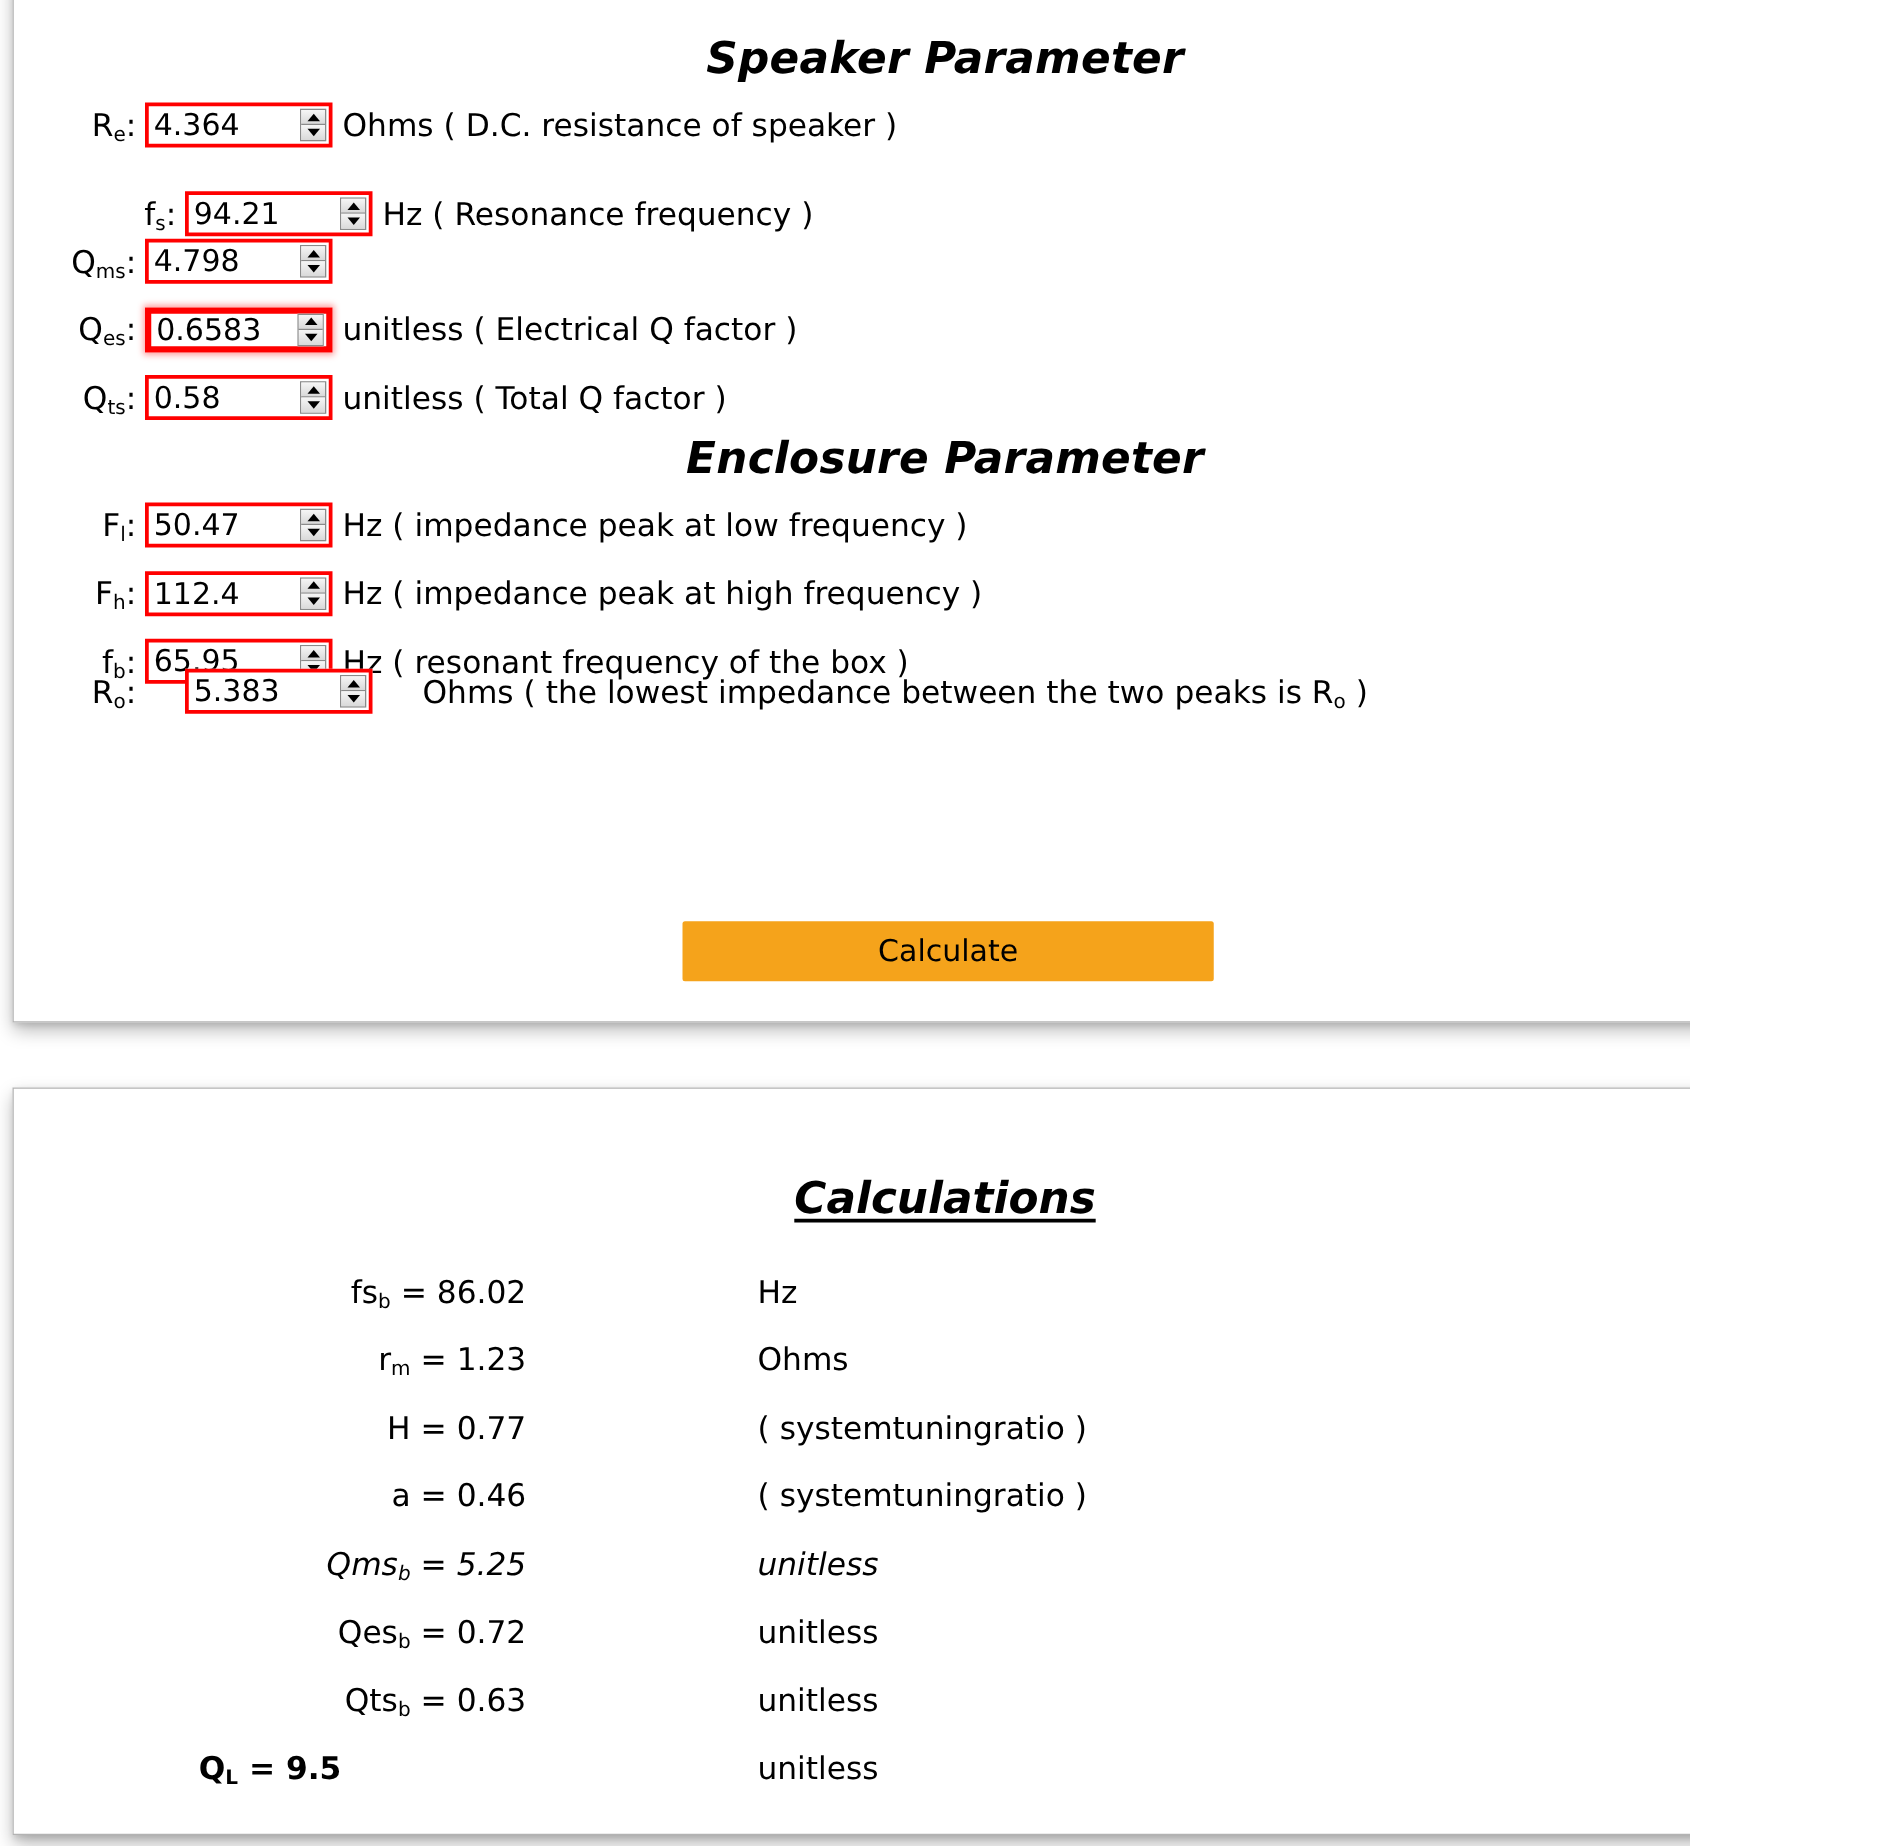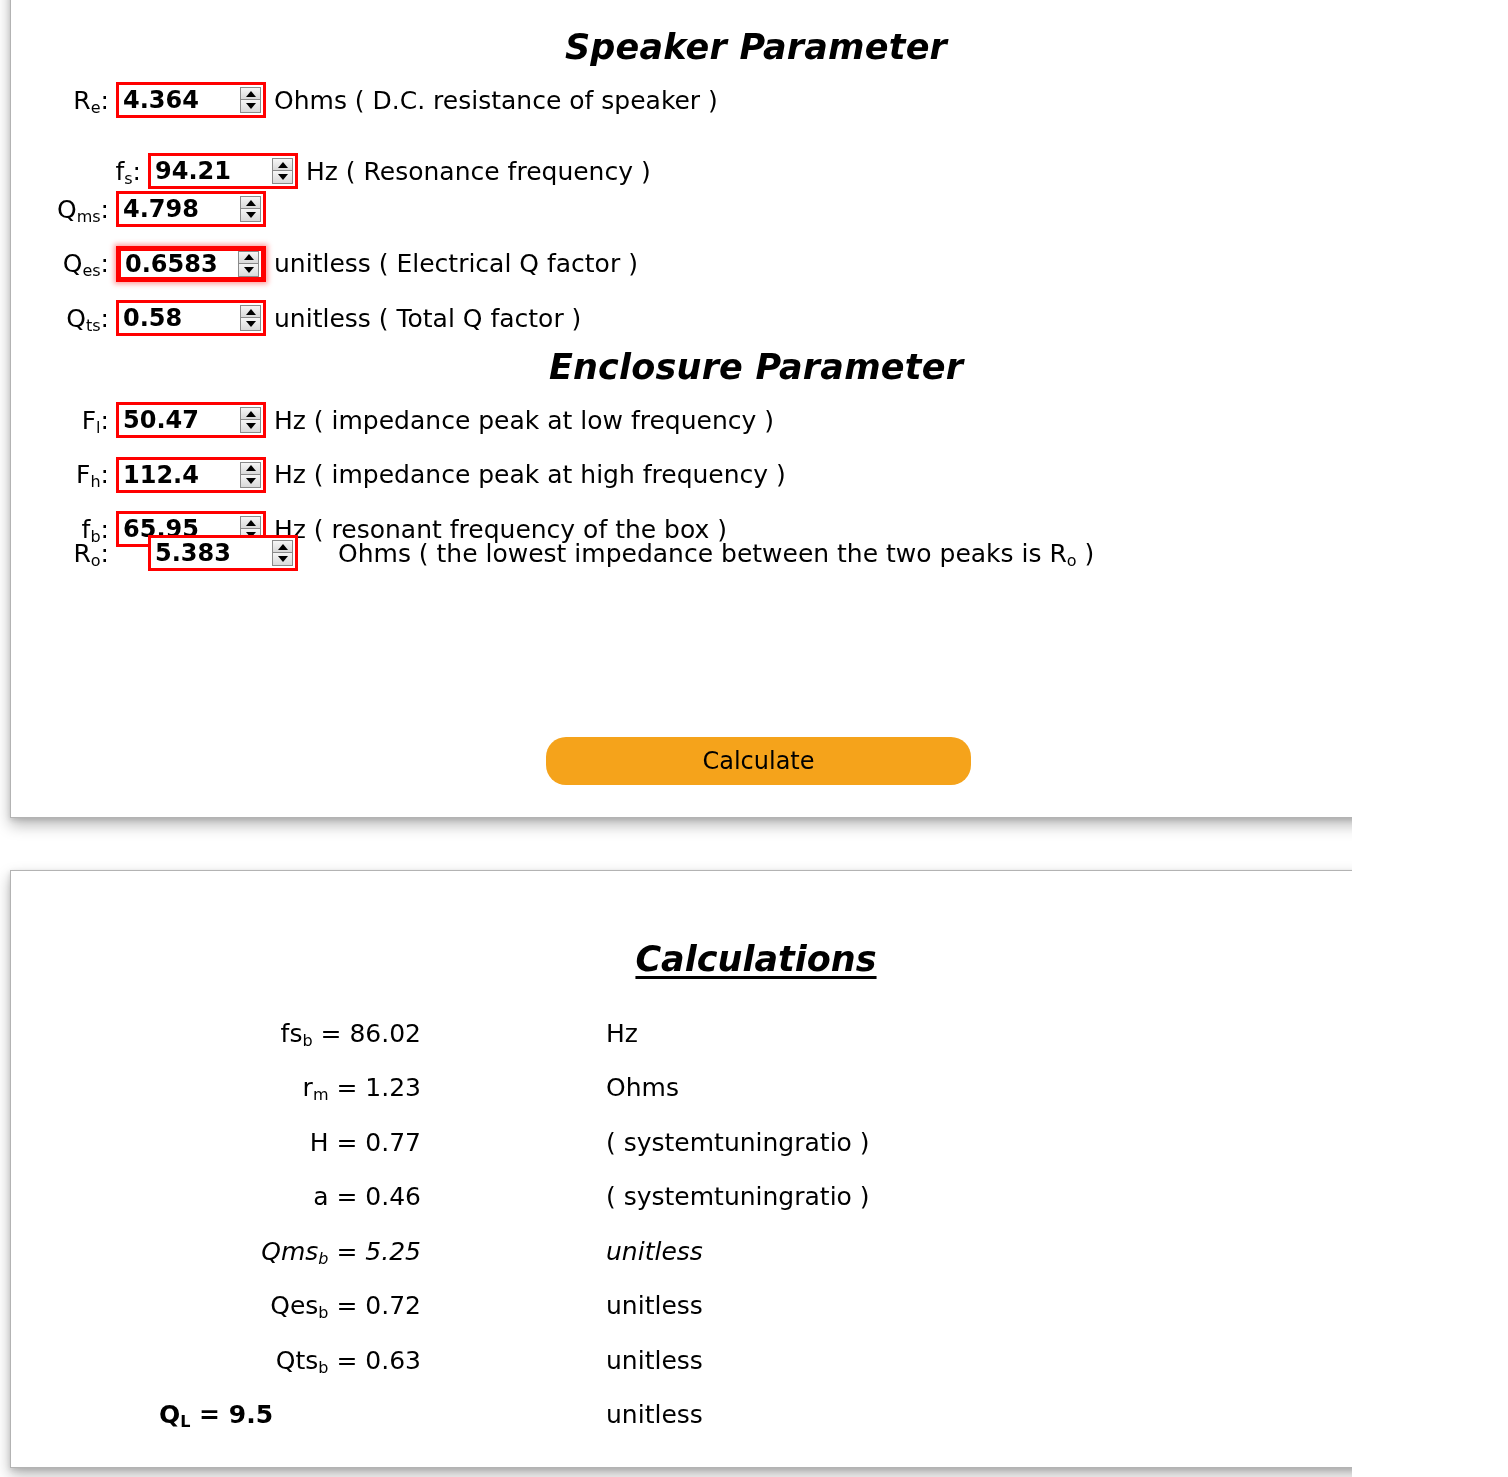--- a/index.html
+++ b/index.html
@@ -108,21 +108,20 @@
     outline: 0;
     background: transparent;
     font-family: "DejaVu Sans", "Liberation Sans", sans-serif;
     font-size: 24px;
     line-height: 1;
     color: #000;
     padding: 0 0 0 4px;
     margin: 0;
     width: 100px;
     height: 28px;
-    font-weight: bold;
   }
   .spinner {
     position: absolute;
     right: 2px;
     top: 50%;
     transform: translateY(-50%);
     width: 21px;
     height: 26px;
     display: flex;
     flex-direction: column;
@@ -165,21 +164,21 @@
     font-size: 25px;
   }
   .calc-button {
     position: absolute;
     left: 535px;
     top: 758px;
     width: 425px;
     height: 48px;
     background: #f5a31b;
     border: 0;
-    border-radius: 20px;
+    border-radius: 2px;
     font-family: "DejaVu Sans", "Liberation Sans", sans-serif;
     font-size: 24px;
     color: #000000;
     cursor: pointer;
     padding: 0;
   }
 
   
   .crow {
     position: absolute;

